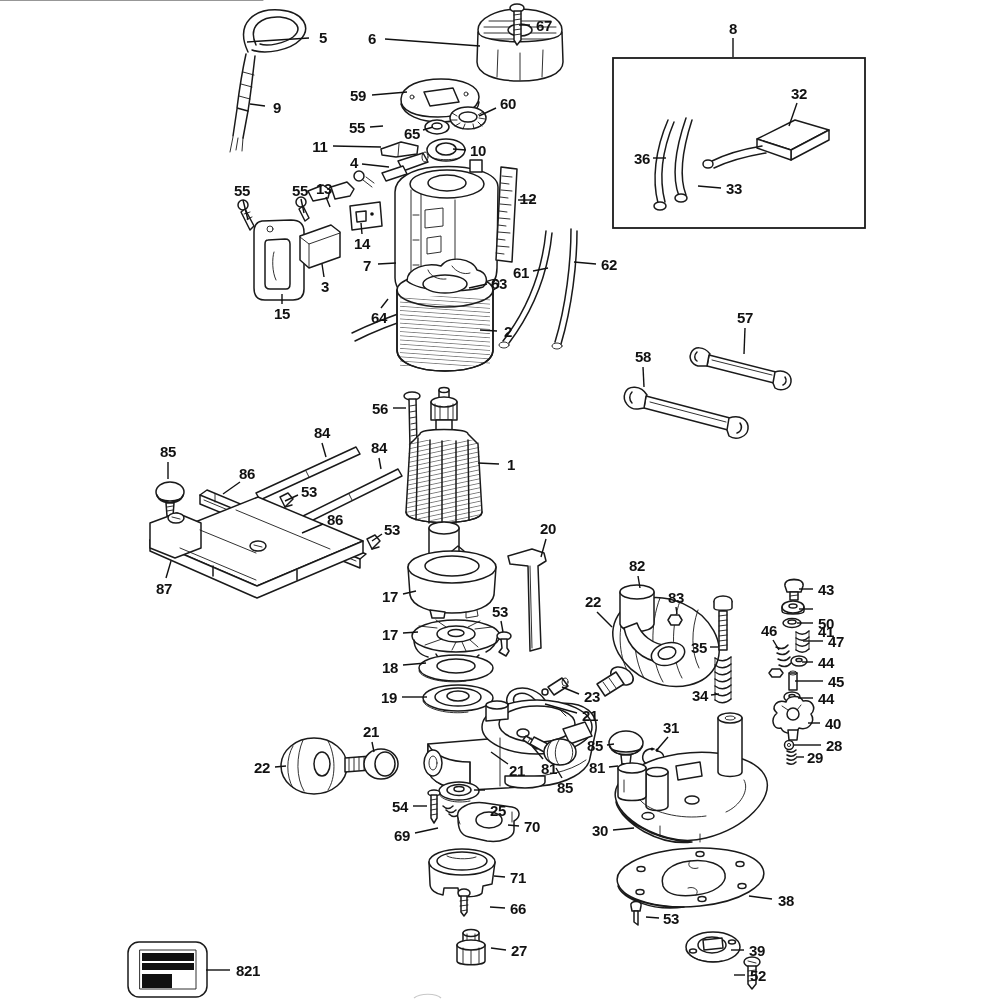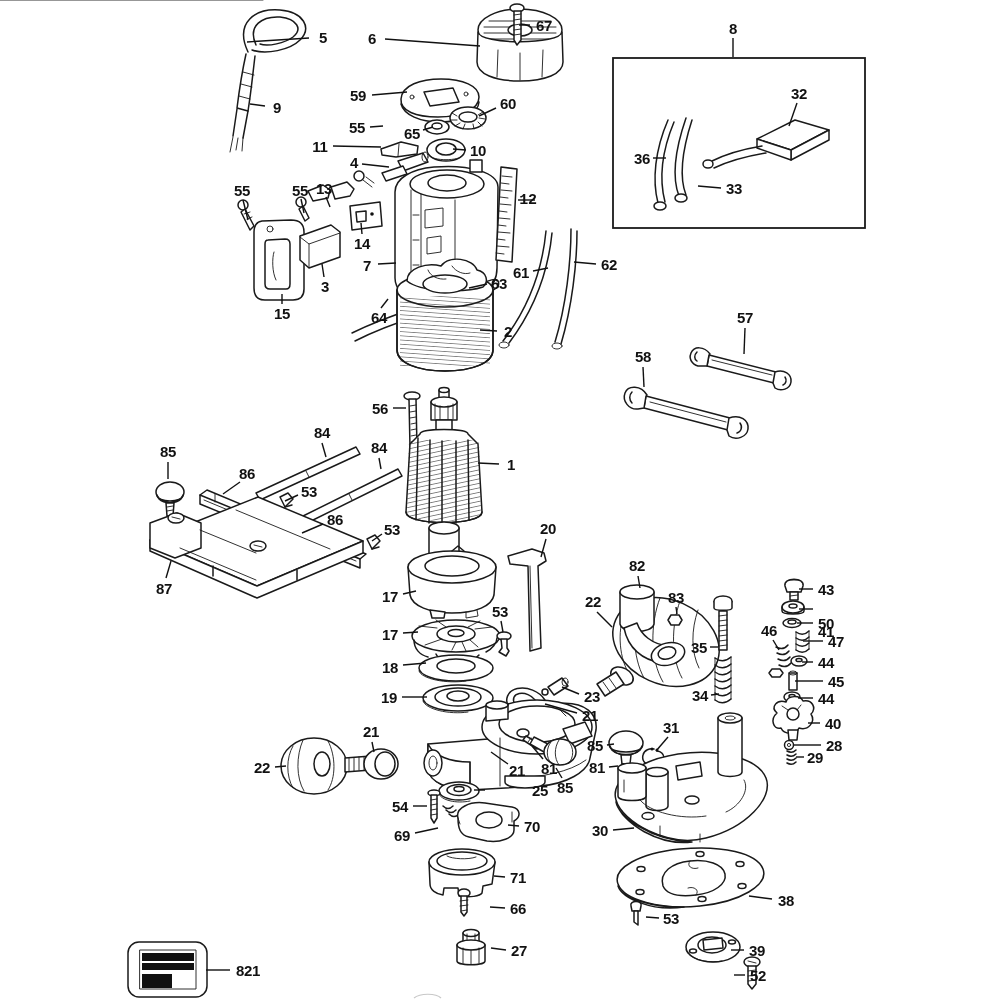--- a/index.html
+++ b/index.html
@@ -679,21 +679,21 @@
       <div class="callout" style="left: 836px; top: 681px;">45</div>
       <div class="callout" style="left: 826px; top: 698px;">44</div>
       <div class="callout" style="left: 833px; top: 723px;">40</div>
       <div class="callout" style="left: 834px; top: 745px;">28</div>
       <div class="callout" style="left: 815px; top: 757px;">29</div>
       <div class="callout" style="left: 262px; top: 767px;">22</div>
       <div class="callout" style="left: 371px; top: 731px;">21</div>
       <div class="callout" style="left: 517px; top: 770px;">21</div>
       <div class="callout" style="left: 549px; top: 768px;">81</div>
       <div class="callout" style="left: 565px; top: 787px;">85</div>
-      <div class="callout" style="left: 498px; top: 790px; margin-left: 42px;">25</div>
+      <div class="callout" style="left: 498px; top: 810px;">25</div>
       <div class="callout" style="left: 400px; top: 806px;">54</div>
       <div class="callout" style="left: 402px; top: 835px;">69</div>
       <div class="callout" style="left: 532px; top: 826px;">70</div>
       <div class="callout" style="left: 595px; top: 745px;">85</div>
       <div class="callout" style="left: 597px; top: 767px;">81</div>
       <div class="callout" style="left: 671px; top: 727px;">31</div>
       <div class="callout" style="left: 600px; top: 830px;">30</div>
       <div class="callout" style="left: 786px; top: 900px;">38</div>
       <div class="callout" style="left: 671px; top: 918px;">53</div>
       <div class="callout" style="left: 757px; top: 950px;">39</div>

